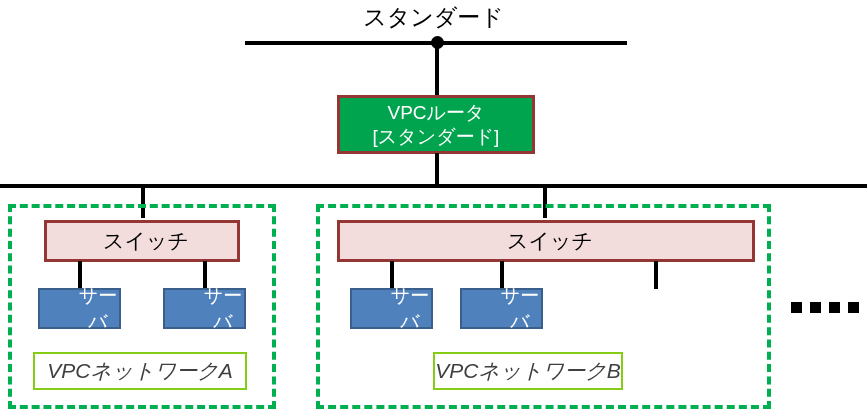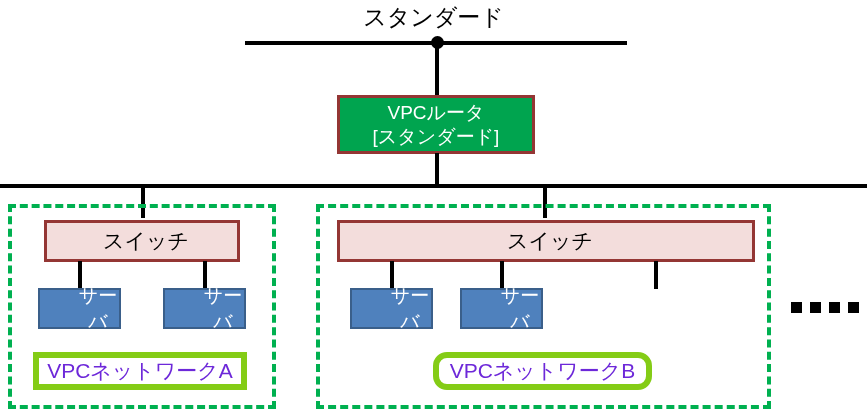--- a/index.html
+++ b/index.html
@@ -91,27 +91,28 @@
     box-sizing: border-box;
     border: 4px dashed #00B050;
     background: transparent;
   }
 
   
   .netlabel {
     position: absolute;
     box-sizing: border-box;
     background: #ffffff;
-    border: 6px solid #84cc16;
+    border: 2px solid #84cc16;
     display: flex;
     align-items: center;
     justify-content: center;
-    color: #6d28d9;
+    color: #404040;
     font-size: 21px;
     white-space: nowrap;
+    font-style: italic;
   }
 
   
   .ellipsis {
     position: absolute;
     display: flex;
     gap: 8px;
     align-items: center;
   }
   .ellipsis i {
@@ -175,21 +176,21 @@
   <div class="vline" style="left:500px; top:261px; height:28px;"></div>
   <div class="vline" style="left:654px; top:261px; height:28px;"></div>
 
   <div class="node server" style="left:350px; top:288px; width:83px; height:41px;">
     <span>サーバ</span>
   </div>
   <div class="node server" style="left:460px; top:288px; width:83px; height:41px;">
     <span>サーバ</span>
   </div>
 
-  <div class="netlabel" style="left:433px; top:352px; width:219px; height:38px;border-radius:14px;">
+  <div class="netlabel" style="left:433px; top:352px; width:190px; height:38px;">
     <span>VPCネットワークB</span>
   </div>
 
   <div class="ellipsis" style="left:791px; top:302px;">
     <i></i>
     <i></i>
     <i></i>
     <i></i>
 
   </div>

